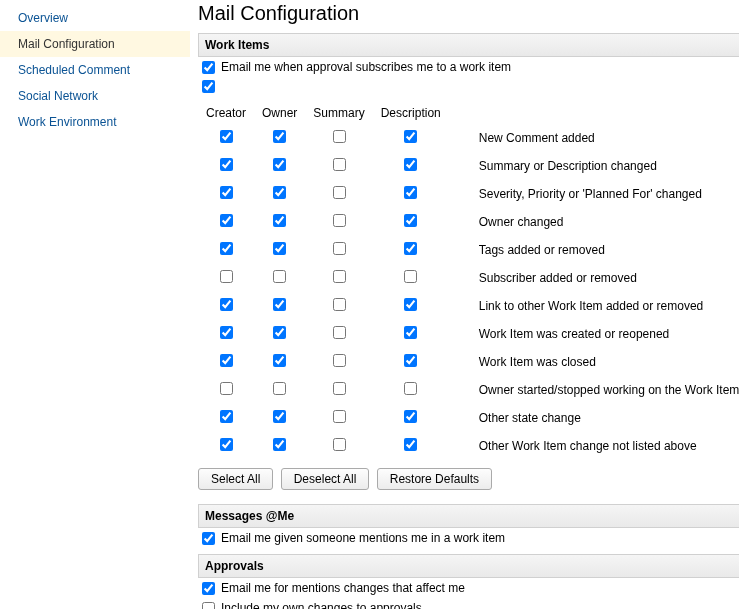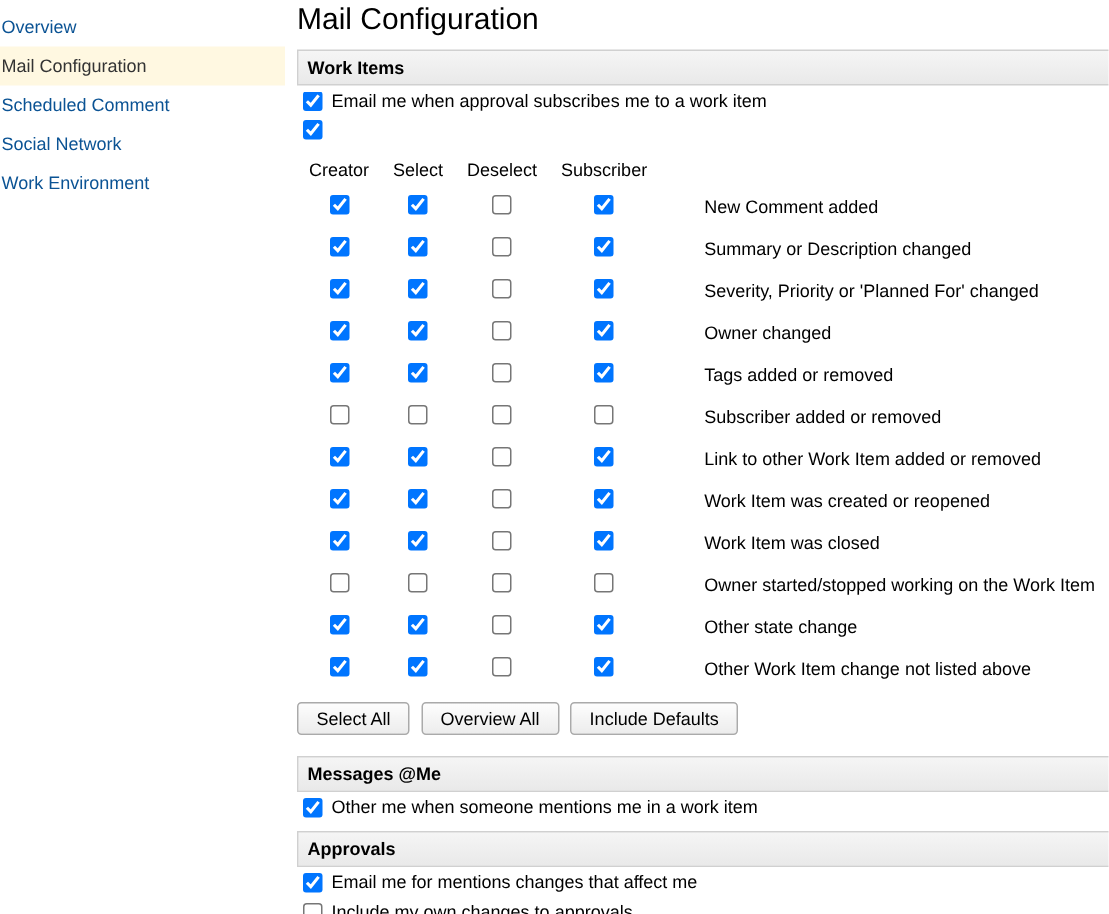--- a/index.html
+++ b/index.html
@@ -13,21 +13,21 @@
     .layout {
       display: flex;
       width: 739px;
     }
     .sidebar {
       width: 190px;
       padding: 5px 0 0 0;
       flex-shrink: 0;
     }
     .sidebar-item {
-      padding: 6px 1px;
+      padding: 6px 18px;
       color: #0b5394;
       cursor: pointer;
     }
     .sidebar-item.active {
       background: #fff8e1;
       color: #333;
     }
     .main {
       flex: 1;
       padding: 2px 8px 8px 8px;
@@ -109,23 +109,23 @@
     </div>
     <div class="opt-row">
       <input type="checkbox" id="cb-rel" checked="" style="">
     </div>
 
     <div class="matrix">
       <table>
         <thead>
             <tr id="matrix-head">
               <th>Creator</th>
-              <th>Select</th>
-              <th>Deselect</th>
-              <th>Subscriber</th>
+              <th>Owner</th>
+              <th>Summary</th>
+              <th>Description</th>
               <th></th>
             </tr>
           </thead>
         <tbody id="matrix-body">
             <tr>
               <td><input type="checkbox" checked="" style=""></td>
               <td><input type="checkbox" checked="" style=""></td>
               <td><input type="checkbox" style=""></td>
               <td><input type="checkbox" checked="" style=""></td>
               <td class="label">New Comment added</td>
@@ -206,28 +206,28 @@
               <td><input type="checkbox" style=""></td>
               <td><input type="checkbox" checked="" style=""></td>
               <td class="label">Other Work Item change not listed above</td>
             </tr>
           </tbody>
       </table>
     </div>
 
     <div class="btn-row">
       <button class="std">Select All</button>
-      <button class="std">Overview All</button>
-      <button class="std">Include Defaults</button>
+      <button class="std">Deselect All</button>
+      <button class="std">Restore Defaults</button>
     </div>
 
     <div class="section-header">Messages @Me</div>
     <div class="opt-row">
       <input type="checkbox" id="cb-men" checked="" style="">
-      <label>Other me when someone mentions me in a work item</label>
+      <label>Email me given someone mentions me in a work item</label>
     </div>
 
     <div class="section-header">Approvals</div>
     <div class="opt-row">
       <input type="checkbox" id="cb-app" checked="" style="">
       <label>Email me for mentions changes that affect me</label>
     </div>
     <div class="opt-row">
       <input type="checkbox" id="cb-own" style="">
       <label>Include my own changes to approvals</label>

